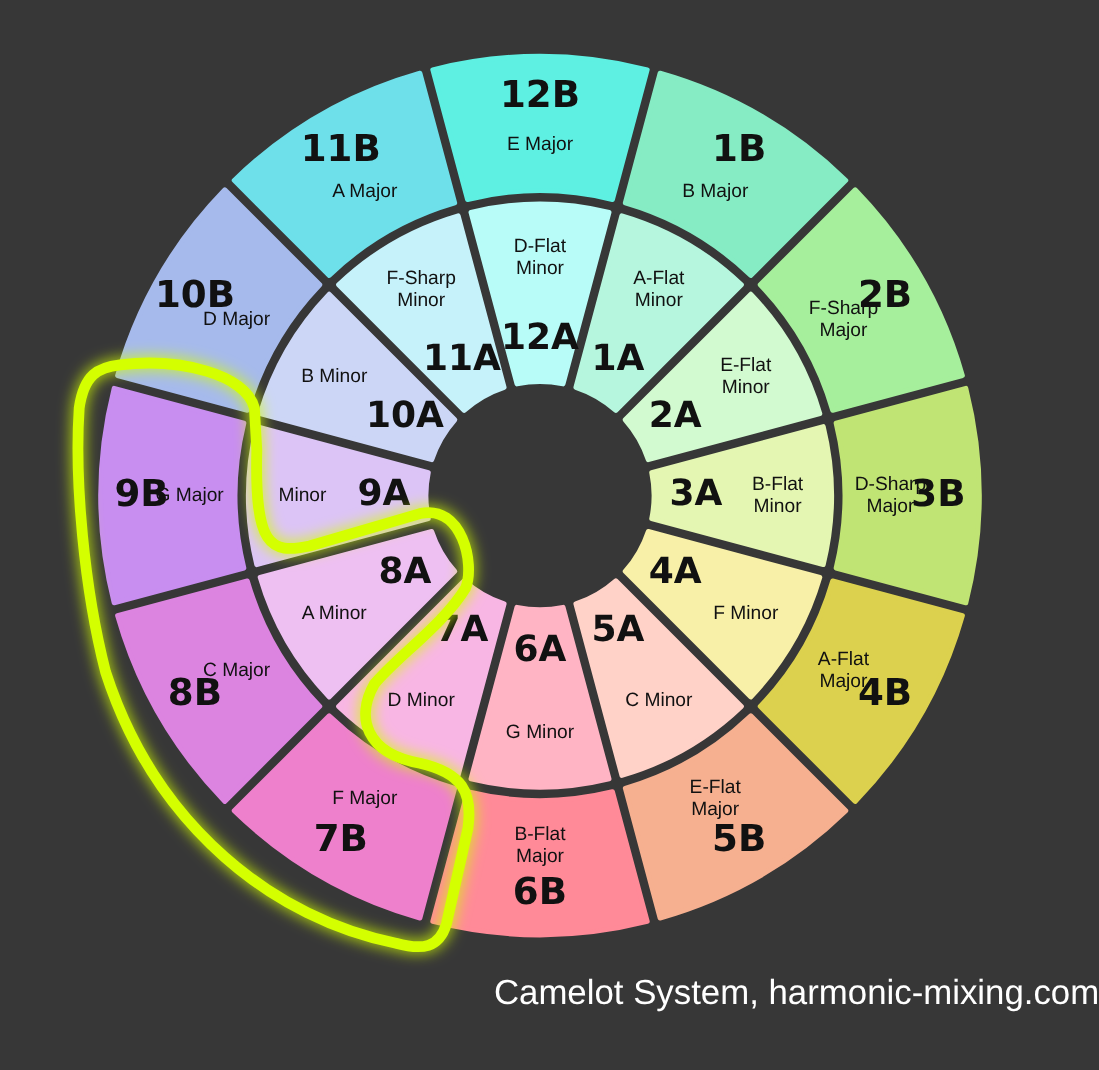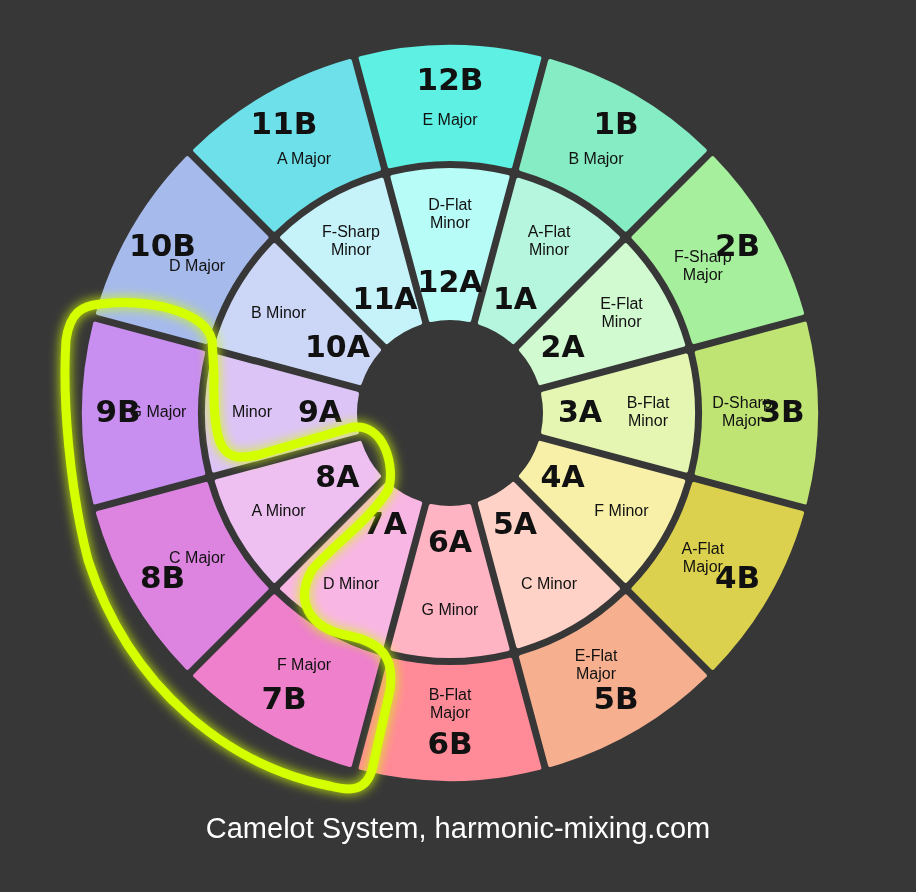--- a/index.html
+++ b/index.html
@@ -2,21 +2,21 @@
 <html><head>
 <meta charset="utf-8">
 <style>
   html, body { margin: 0; padding: 0; background: #373737; }
   body { width: 916px; height: 892px; position: relative; overflow: hidden; }
   #wheel { position: absolute; left: 0; top: 0; }
   .seg-code { font-family: "DejaVu Sans", sans-serif; font-weight: bold; fill: #111; }
   .seg-key { font-family: "Liberation Sans", sans-serif; fill: #111; }
   #caption {
     position: absolute; left: 0; width: 916px; top: 812px;
-    text-align: center; color: #ffffff;
+    text-align: right; color: #ffffff;
     font-family: "Liberation Sans", sans-serif; font-size: 29px;
   }
 </style>
 </head>
 <body>
 
 <svg id="wheel" width="916" height="892" viewBox="0 0 916 892" xmlns="http://www.w3.org/2000/svg">
   <defs>
     <filter id="glow" x="-20%" y="-20%" width="140%" height="140%">
       <feGaussianBlur stdDeviation="6" result="b"></feGaussianBlur>

